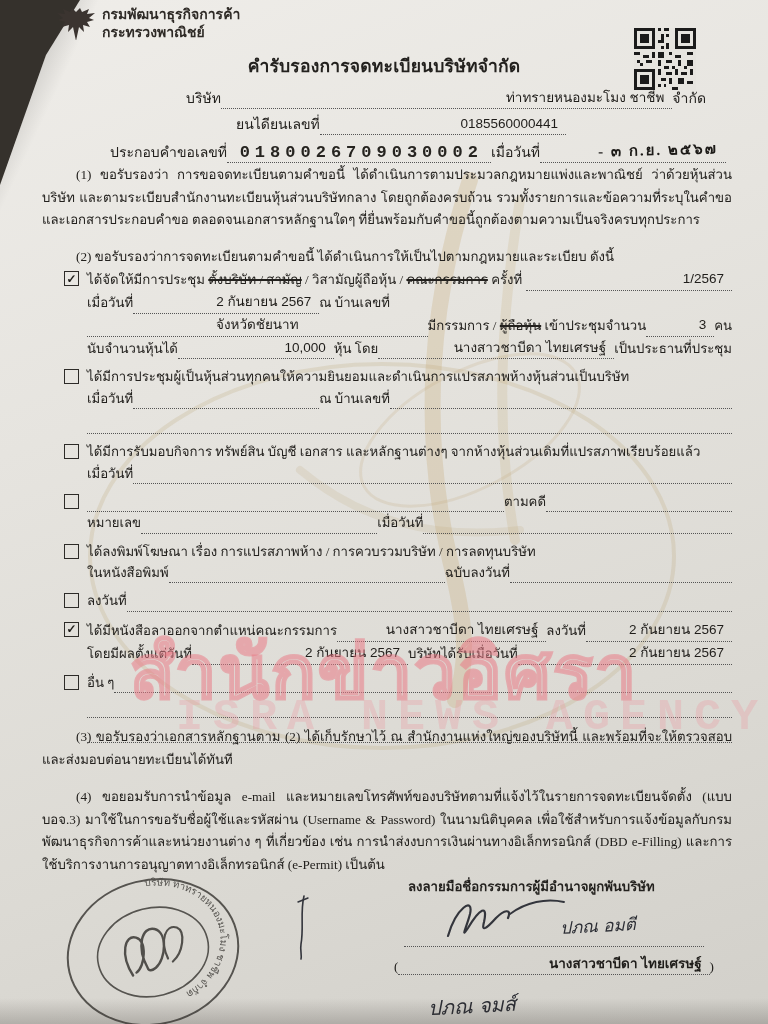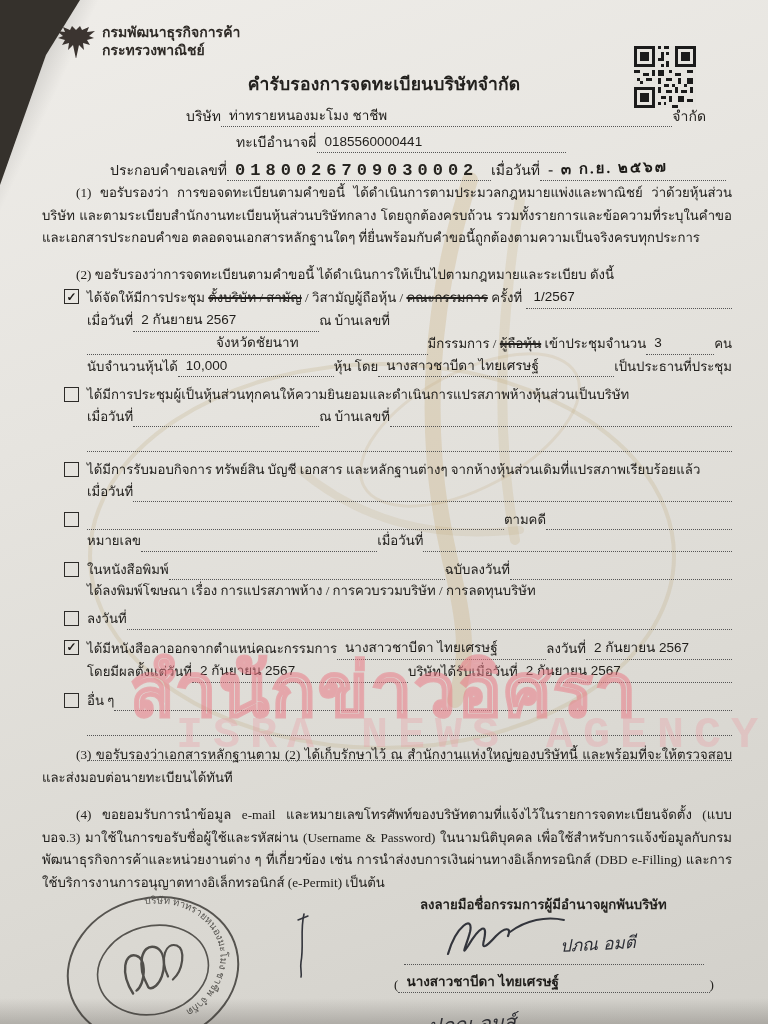--- a/index.html
+++ b/index.html
@@ -14,21 +14,21 @@
     background:linear-gradient(160deg,#efede9 0%,#e6e4df 35%,#dcdad4 70%,#d2d0ca 100%);
     clip-path:polygon(80px 0,768px 0,768px 1024px,0 1024px,0 185px,46px 55px);
   }
   .paper-edge{
     position:absolute;left:0;top:0;width:768px;height:300px;pointer-events:none;
     background:linear-gradient(115deg,rgba(0,0,0,.35) 0,rgba(0,0,0,0) 90px);
     clip-path:polygon(80px 0,130px 0,30px 210px,0 210px,0 185px,46px 55px);
   }
   .bottom-shade{position:absolute;left:0;bottom:0;width:768px;height:26px;
     background:linear-gradient(180deg,rgba(60,55,50,0) 0%,rgba(60,55,50,.25) 100%);}
-  .content{position:absolute;left:0;top:0;width:768px;height:800px;margin-top:18px;}
+  .content{position:absolute;left:0;top:0;width:768px;height:800px;}
 
   
   .wm-gold{position:absolute;pointer-events:none;}
   .wm-pink{
     position:absolute;left:0;top:636px;width:768px;text-align:center;pointer-events:none;
     font-family:"Liberation Sans","DejaVu Sans",sans-serif;font-weight:800;
     font-size:74px;line-height:1;letter-spacing:2px;
     color:rgba(240,150,160,0.10);
     -webkit-text-stroke:2.5px rgba(234,120,132,0.50);
   }
@@ -40,21 +40,21 @@
 
   
   .hdr{position:absolute;left:56px;top:6px;display:flex;align-items:flex-start;gap:6px;}
   .agency{font-weight:700;font-size:14px;line-height:1.25;color:#2e2a26;}
   .qr{position:absolute;right:72px;top:28px;width:62px;height:62px;}
   .title{position:absolute;left:0;top:52px;width:768px;text-align:center;
     font-size:17.5px;font-weight:700;letter-spacing:.2px;}
 
   
   .idline{position:absolute;display:flex;align-items:flex-end;font-size:14px;}
-  .dots{border-bottom:1.6px dotted #555;text-align:left;padding:0 8px;min-height:18px;}
+  .dots{border-bottom:1.6px dotted #555;text-align:right;padding:0 8px;min-height:18px;}
   .grow{flex:1;}
   .val{font-family:"Liberation Sans","DejaVu Sans",sans-serif;font-size:13.5px;color:#1f1d1a;}
   .stampnum{font-family:Liberation Mono, monospace;
     font-size:17px;letter-spacing:5px;font-weight:600;color:#262420;}
   .stampdate{font-weight:800;font-size:15px;letter-spacing:2px;color:#1c1a17;
     transform:rotate(-1.5deg);display:inline-block;}
 
   
   .para{position:absolute;left:42px;width:690px;font-size:13.2px;line-height:1.72;
     text-align:justify;text-indent:34px;}
@@ -65,21 +65,21 @@
   .cb{width:13px;height:13px;border:1.7px solid #2d2b28;flex:none;margin-top:3px;
     display:flex;align-items:center;justify-content:center;
     font-size:12px;font-weight:700;color:#1d1b18;line-height:1;}
   .chk-body{flex:1;min-width:0;}
   .line{display:flex;align-items:flex-end;line-height:1.62;flex-wrap:nowrap;}
   .line>span{white-space:pre;}
   .strike{text-decoration:line-through;text-decoration-thickness:1.5px;}
   .filler{border-bottom:1.6px dotted #555;height:20px;margin-top:4px;}
 
   
-  .sig-head{position:absolute;left:420px;top:876px;font-size:13.2px;font-weight:700;}
+  .sig-head{position:absolute;left:408px;top:876px;font-size:13.2px;font-weight:700;}
   .sig-line{position:absolute;left:404px;top:946px;width:300px;border-bottom:1.6px dotted #555;}
   .sig-name{position:absolute;left:394px;top:952px;width:320px;display:flex;align-items:flex-end;font-size:13.2px;}
   .hand{font-family:"DejaVu Sans","Liberation Sans",sans-serif;color:#2a2c33;
     transform:rotate(-3deg);font-style:italic;}
   .hand2{position:absolute;left:428px;top:990px;font-size:20px;}
   .hand1{position:absolute;left:560px;top:912px;font-size:17px;}
   svg.ink path{stroke:#33353c;fill:none;stroke-linecap:round;}
   .stamp{position:absolute;left:58px;top:872px;transform:rotate(-14deg);opacity:.88;}
   .penmark{position:absolute;left:292px;top:892px;}
 </style>
@@ -162,21 +162,21 @@
 
   <div class="title">คำรับรองการจดทะเบียนบริษัทจำกัด</div>
 
   <div class="idline" style="left:186px;top:86px;width:520px;">
     <span>บริษัท</span>
     <span class="dots grow"><span class="val">ท่าทรายหนองมะโมง ชาชีพ</span></span>
     <span>จำกัด</span>
   </div>
 
   <div class="idline" style="left:236px;top:113px;width:330px;">
-    <span>ทะเบีอำนาจผี่</span>
+    <span>ยนไดียนเลขที่</span>
     <span class="dots grow"><span class="val">0185560000441</span></span>
   </div>
 
   <div class="idline" style="left:110px;top:138px;width:616px;">
     <span>ประกอบคำขอเลขที่</span>
     <span class="dots grow"><span class="stampnum">0180026709030002</span></span>
     <span>เมื่อวันที่</span>
     <span class="dots" style="width:170px;"><span class="stampdate">- ๓ ก.ย. ๒๕๖๗</span></span>
   </div>
 
@@ -264,28 +264,28 @@
           <span>เมื่อวันที่</span>
           <span class="dots grow"></span>
         </div>
       </div>
     </div>
 
     <div class="chk-item">
       <span class="cb"></span>
       <div class="chk-body">
         <div class="line">
+            <span style="white-space:normal;">ได้ลงพิมพ์โฆษณา เรื่อง การแปรสภาพห้าง / การควบรวมบริษัท / การลดทุนบริษัท</span>
+          </div>
+        <div class="line">
           <span>ในหนังสือพิมพ์</span>
           <span class="dots" style="width:260px;"></span>
           <span>ฉบับลงวันที่</span>
           <span class="dots grow"></span>
         </div>
-        <div class="line">
-            <span style="white-space:normal;">ได้ลงพิมพ์โฆษณา เรื่อง การแปรสภาพห้าง / การควบรวมบริษัท / การลดทุนบริษัท</span>
-          </div>
       </div>
     </div>
 
     <div class="chk-item">
       <span class="cb"></span>
       <div class="chk-body">
         <div class="line">
           <span>ลงวันที่</span>
           <span class="dots grow"></span>
         </div>

